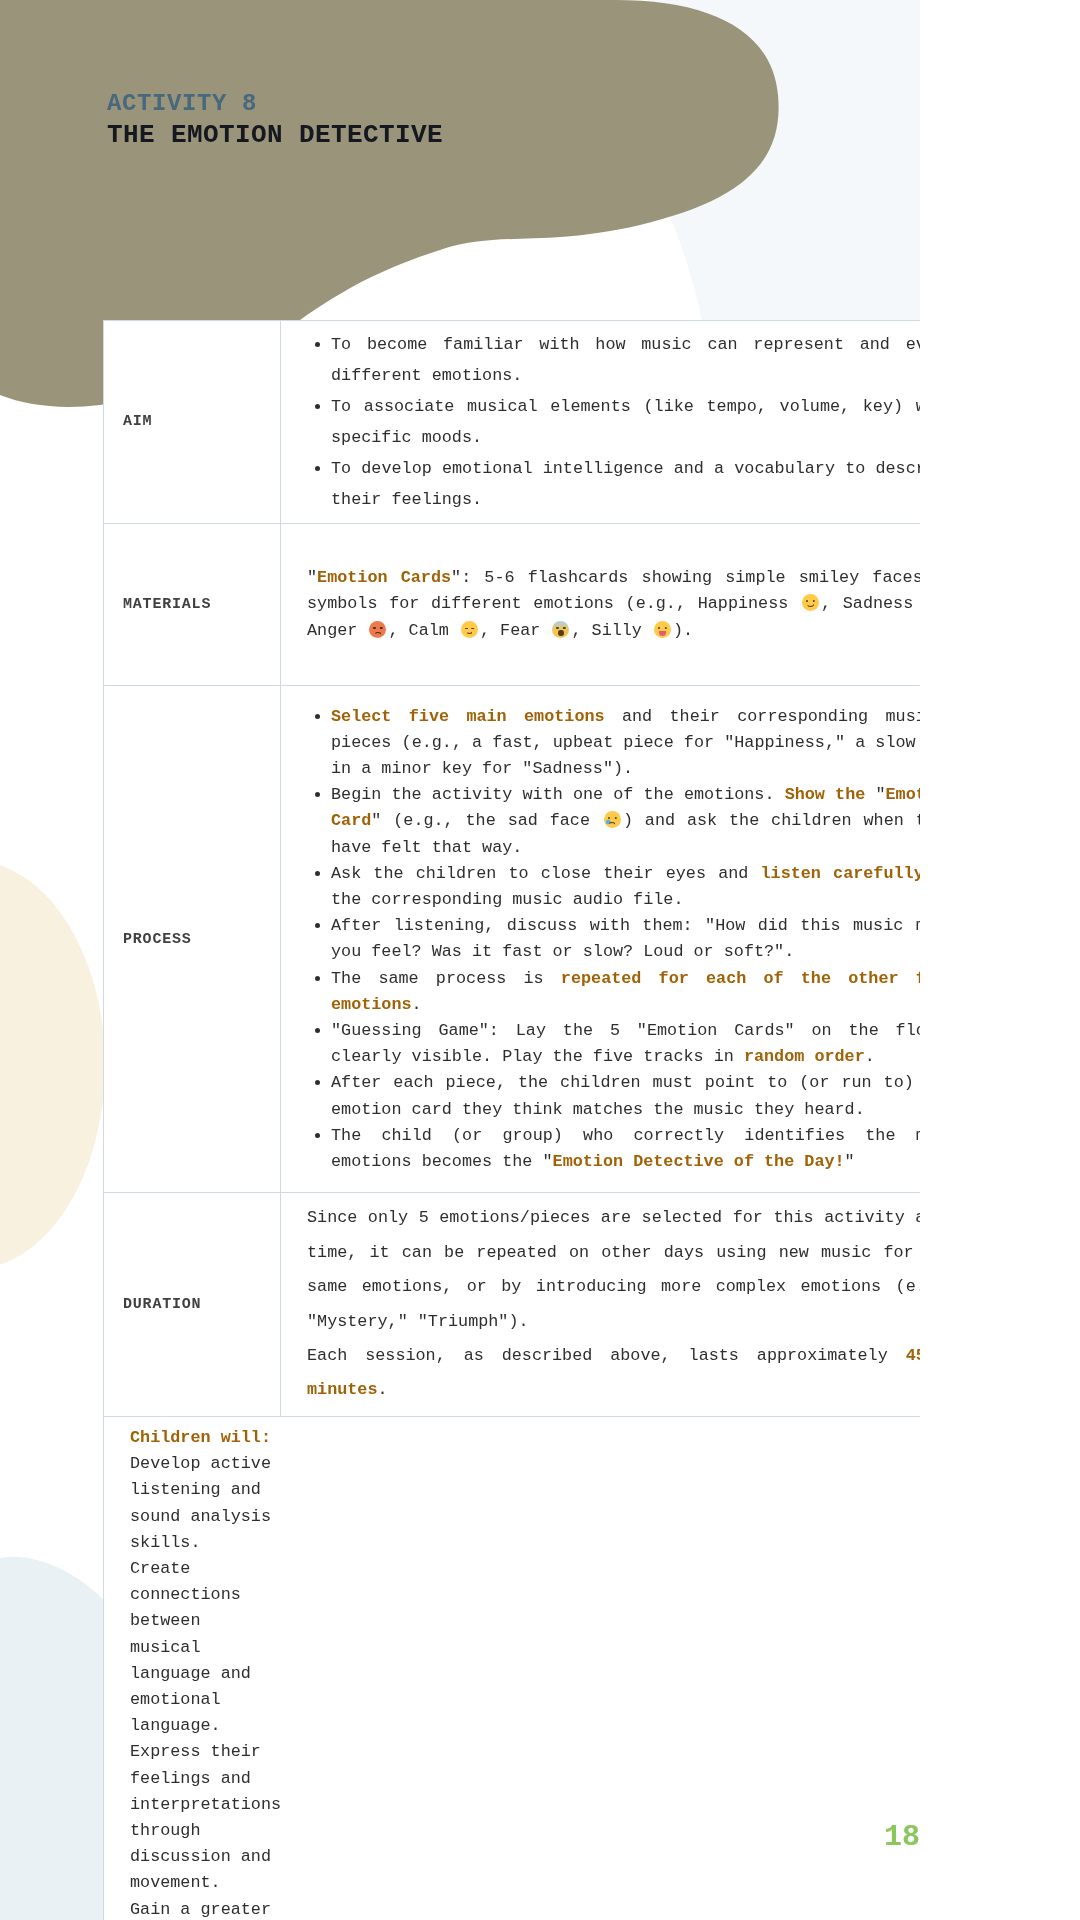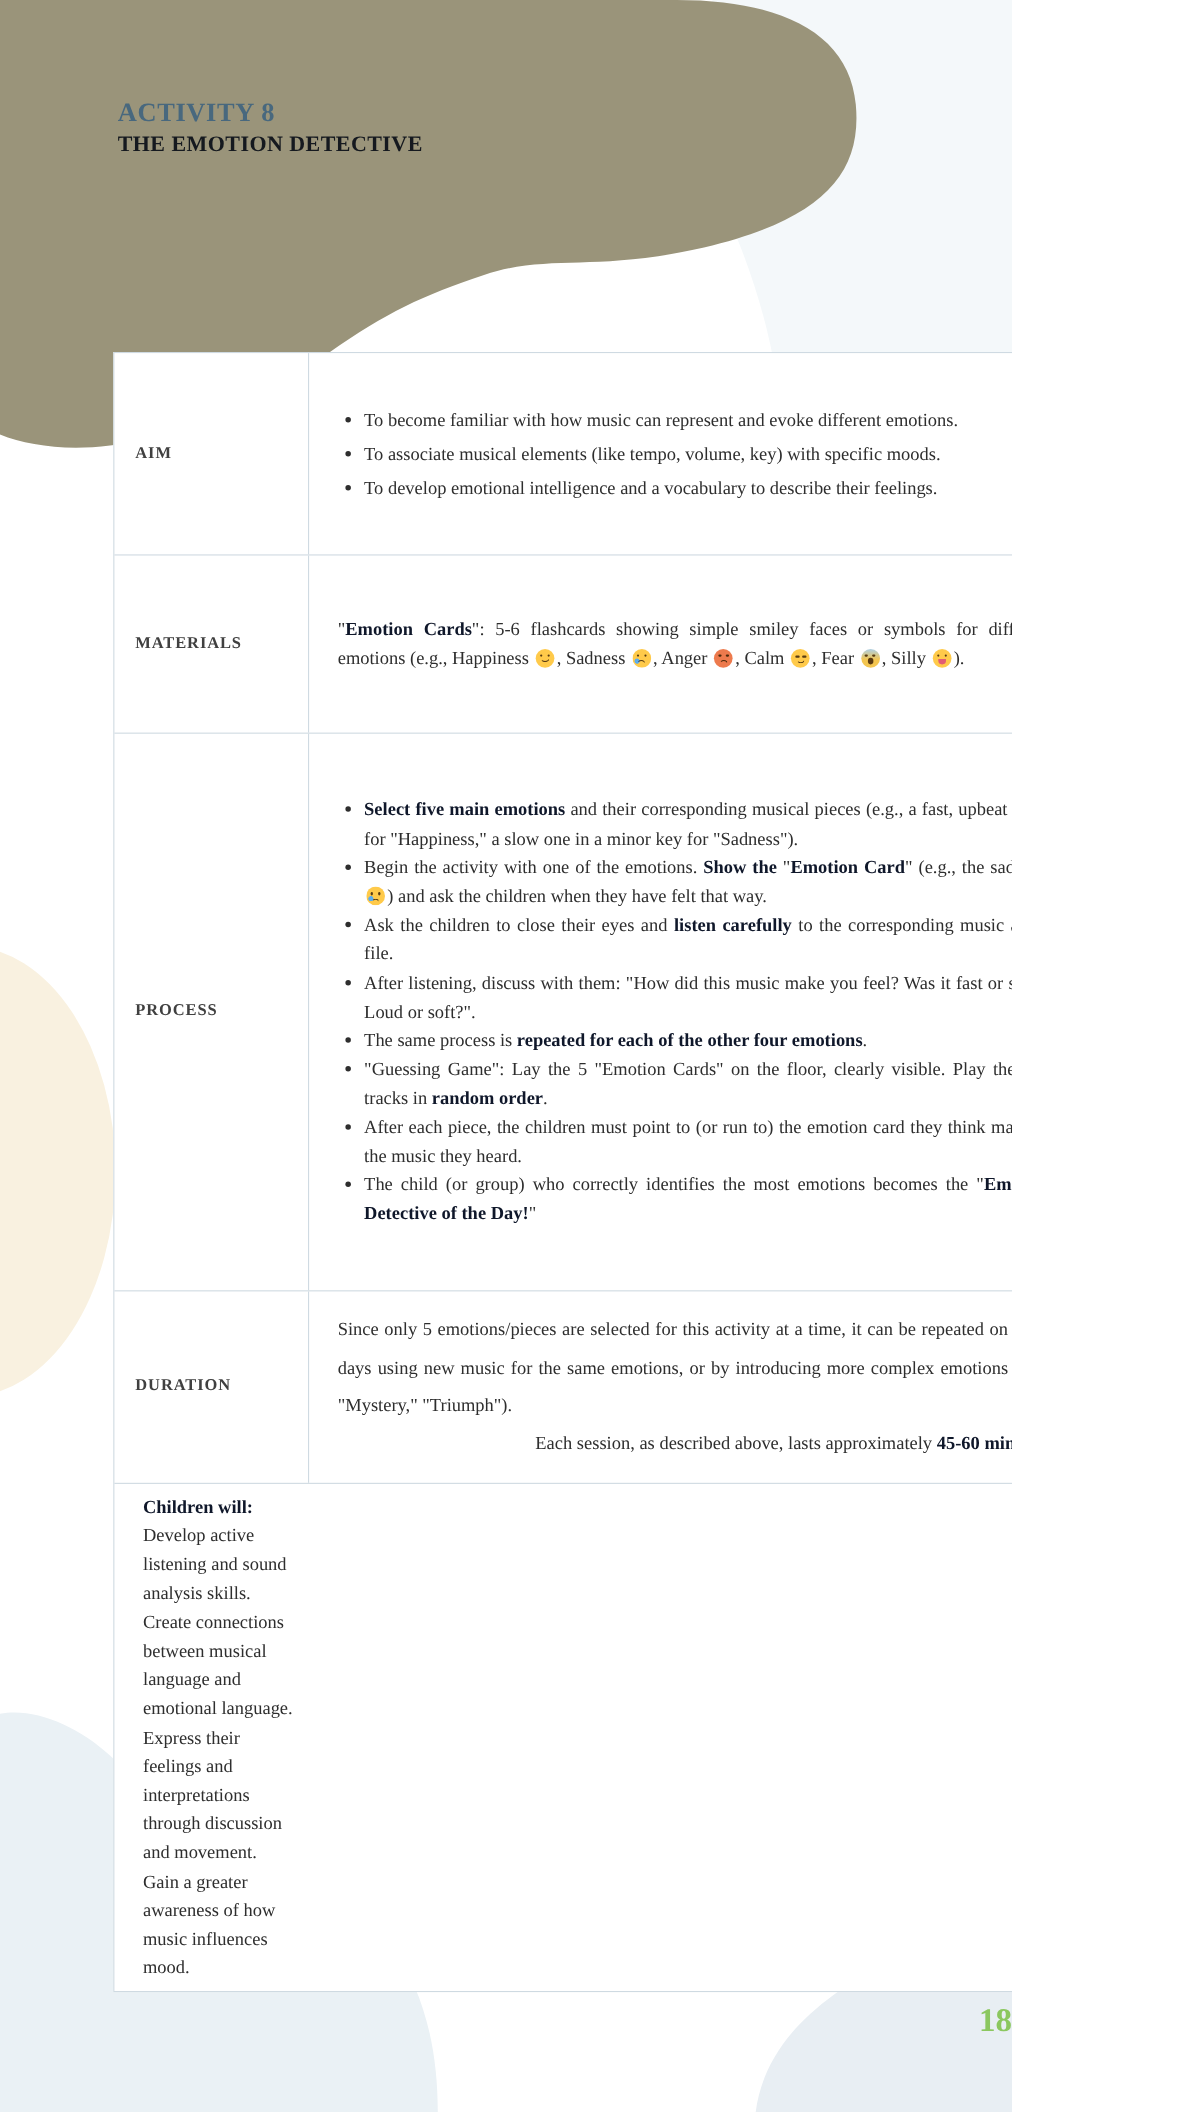--- a/index.html
+++ b/index.html
@@ -1,40 +1,40 @@
 <!DOCTYPE html>
 <html><head>
 <meta charset="utf-8">
 <style>
   html,body{margin:0;padding:0;background:#ffffff;}
   .page{position:relative;width:920px;height:1920px;overflow:hidden;background:#ffffff;
-        font-family:Liberation Serif, serif;color:#2e2e2e;}
+        font-family:Liberation Mono, monospace;color:#2e2e2e;}
   .bg{position:absolute;left:0;top:0;width:1080px;height:1920px;z-index:0;}
 
   
   .header{position:absolute;left:107px;top:90px;z-index:3;}
   .activity-label{font-size:24px;font-weight:bold;color:#48687e;letter-spacing:.6px;}
-  .page-title{margin:3px 0 0 0;font-size:20px;font-weight:bold;color:#15191f;letter-spacing:.4px;}
+  .page-title{margin:3px 0 0 0;font-size:26px;font-weight:bold;color:#15191f;letter-spacing:.4px;}
 
   
   .logo{position:absolute;left:955px;top:12px;width:106px;z-index:3;text-align:center;}
   .brand{margin-top:-2px;font-size:13px;letter-spacing:.6px;color:#8397ad;}
   .brand .accent{color:#7b3a8f;font-weight:bold;}
 
   
   .acttable{position:absolute;left:103px;top:320px;width:864px;z-index:2;
             border:1px solid #cfdae2;background:#ffffff;box-sizing:border-box;}
   .trow{display:grid;grid-template-columns:177px 1fr;box-sizing:border-box;}
   .trow + .trow{border-top:1px solid #cfdae2;}
   .cell-label{border-right:1px solid #cfdae2;display:flex;align-items:center;
               padding:0 8px 0 19px;box-sizing:border-box;
               color:#404040;font-weight:bold;font-size:15px;letter-spacing:.8px;line-height:1.45;}
   .cell-content{padding:8px 10px 8px 26px;box-sizing:border-box;display:flex;flex-direction:column;
                 justify-content:center;font-size:16.8px;text-align:justify;}
-  .cell-content strong{color:#0f172a;}
+  .cell-content strong{color:#a16207;}
   .cell-content ul{margin:0;padding-left:24px;list-style:disc;}
   .cell-content .para{margin:0;}
   .r-aim{min-height:183px;}      .r-aim .cell-content{line-height:1.85;}
   .r-materials{min-height:162px;}.r-materials .cell-content{line-height:1.6;}
   .r-process{min-height:507px;}  .r-process .cell-content{line-height:1.56;}
   .r-duration{min-height:175px;} .r-duration .cell-content{line-height:2.05;align-items:flex-end;}
   .r-outcomes{min-height:185px;} .r-outcomes .cell-content{line-height:1.56;text-align:left;}
 
   
   .pagenum{position:absolute;left:0;top:1820px;width:100%;text-align:right;z-index:3;

